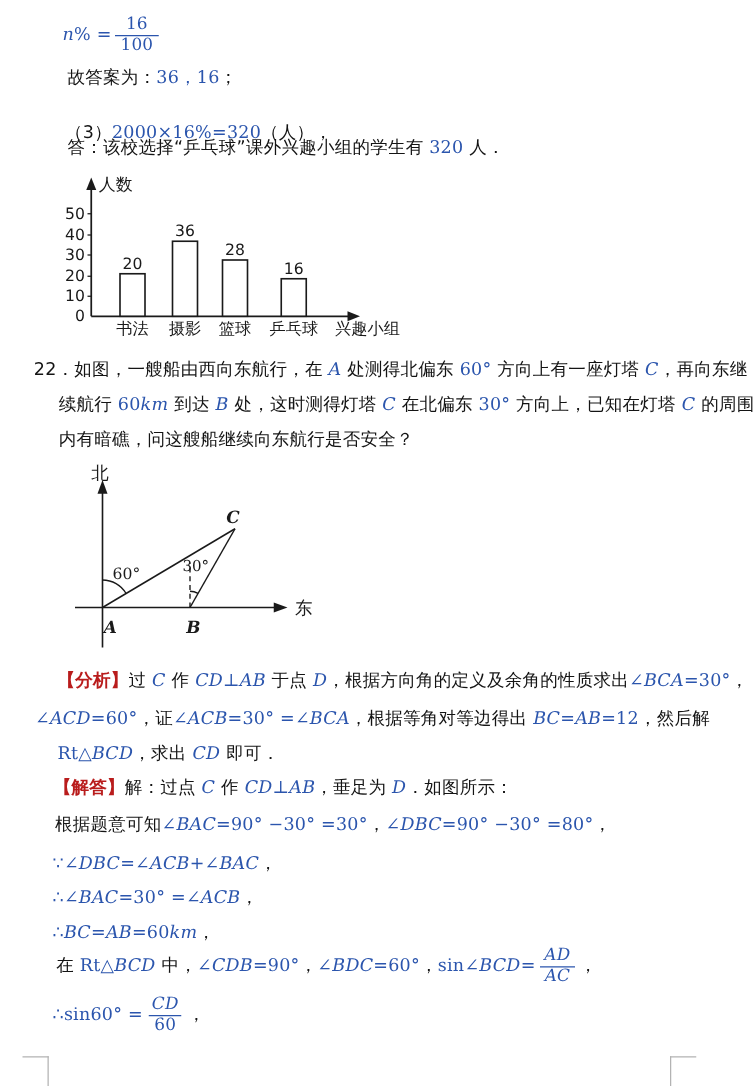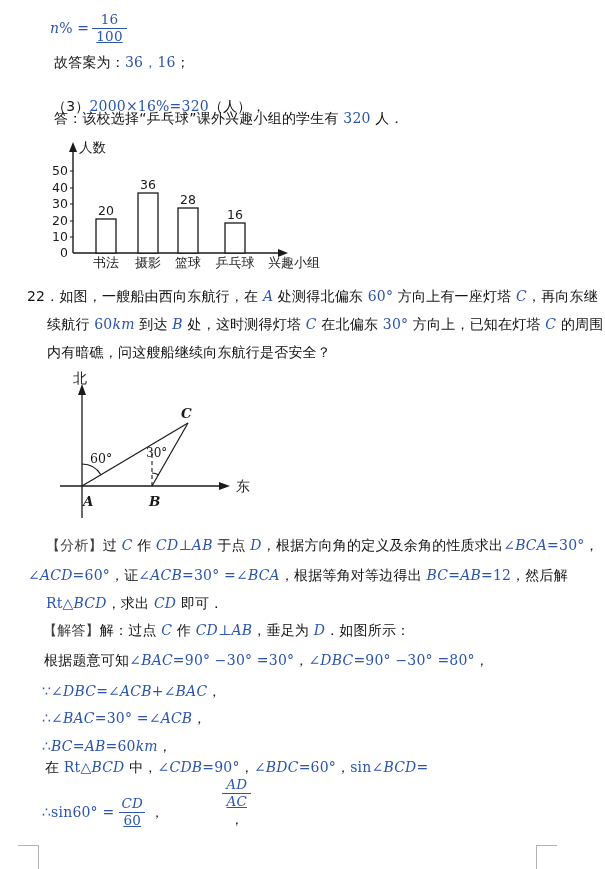--- a/index.html
+++ b/index.html
@@ -4,27 +4,27 @@
 <style>
   html,body{margin:0;padding:0;background:#fff;}
   .page{
     position:relative;width:605px;height:869px;background:#ffffff;overflow:hidden;
     font-family:"DejaVu Sans","Liberation Sans",sans-serif;font-size:14px;color:#141414;
   }
   .line{position:absolute;white-space:nowrap;line-height:20px;letter-spacing:0.2px;}
   .seg-cn{color:#141414;}
   .seg-mn{color:#2b55ad;font-family:"DejaVu Serif","Liberation Serif",serif;}
   .seg-mi{color:#2b55ad;font-family:"DejaVu Serif","Liberation Serif",serif;font-style:italic;}
-  .tag{color:#404040;font-weight:normal;}
+  .tag{color:#b91c1c;font-weight:bold;}
   .fline{display:flex;align-items:center;}
   .frac{display:inline-flex;flex-direction:column;align-items:center;vertical-align:middle;
         margin:0 3px;font-family:"DejaVu Serif","Liberation Serif",serif;color:#2b55ad;
         line-height:1.15;font-size:13.5px;}
   .frac .num{padding:0 4px;}
-  .frac .den{border-top:1.2px solid #2b55ad;padding:0 4px;text-decoration:underline;}
+  .frac .den{border-top:1.2px solid #2b55ad;padding:0 4px;}
   .mi2{font-style:italic;}
   svg text{fill:#1a1a1a;font-family:"DejaVu Sans","Liberation Sans",sans-serif;}
   svg .serif-i{font-family:"DejaVu Serif","Liberation Serif",serif;font-style:italic;}
   svg .serif{font-family:"DejaVu Serif","Liberation Serif",serif;}
   .corner{position:absolute;width:20px;height:23px;}
   .corner.bl{left:18px;top:845px;border-top:1px solid #b3b3b3;border-right:1px solid #b3b3b3;}
   .corner.br{left:536px;top:845px;border-top:1px solid #b3b3b3;border-left:1px solid #b3b3b3;}
 </style>
 </head>
 <body>
@@ -126,21 +126,21 @@
 
   <div class="line" style="top:620px;left:43px;">
     <span class="tag">【解答】</span><span><span class="seg-cn">解：过点 </span><span class="seg-mi">C</span><span class="seg-cn"> 作 </span><span class="seg-mi">CD</span><span class="seg-mn">⊥</span><span class="seg-mi">AB</span><span class="seg-cn">，垂足为 </span><span class="seg-mi">D</span><span class="seg-cn">．如图所示：</span></span>
   </div>
 
   <div class="line" style="top:650px;left:44px;"><span class="seg-cn">根据题意可知</span><span class="seg-mn">∠</span><span class="seg-mi">BAC</span><span class="seg-mn">=90° −30° =30°</span><span class="seg-cn">，</span><span class="seg-mn">∠</span><span class="seg-mi">DBC</span><span class="seg-mn">=90° −30° =80°</span><span class="seg-cn">，</span></div>
   <div class="line" style="top:681px;left:42px;"><span class="seg-mn">∵</span><span class="seg-mn">∠</span><span class="seg-mi">DBC</span><span class="seg-mn">=</span><span class="seg-mn">∠</span><span class="seg-mi">ACB</span><span class="seg-mn">+</span><span class="seg-mn">∠</span><span class="seg-mi">BAC</span><span class="seg-cn">，</span></div>
   <div class="line" style="top:708px;left:42px;"><span class="seg-mn">∴</span><span class="seg-mn">∠</span><span class="seg-mi">BAC</span><span class="seg-mn">=30° =</span><span class="seg-mn">∠</span><span class="seg-mi">ACB</span><span class="seg-cn">，</span></div>
   <div class="line" style="top:736px;left:42px;"><span class="seg-mn">∴</span><span class="seg-mi">BC</span><span class="seg-mn">=</span><span class="seg-mi">AB</span><span class="seg-mn">=60</span><span class="seg-mi">km</span><span class="seg-cn">，</span></div>
 
-  <div class="line fline" style="top:757px;left:45px;flex-direction:column;">
+  <div class="line fline" style="top:757px;left:45px;">
     <span><span class="seg-cn">在 </span><span class="seg-mn">Rt△</span><span class="seg-mi">BCD</span><span class="seg-cn"> 中，</span><span class="seg-mn">∠</span><span class="seg-mi">CDB</span><span class="seg-mn">=90°</span><span class="seg-cn">，</span><span class="seg-mn">∠</span><span class="seg-mi">BDC</span><span class="seg-mn">=60°</span><span class="seg-cn">，</span><span class="seg-mn">sin</span><span class="seg-mn">∠</span><span class="seg-mi">BCD</span><span class="seg-mn">=</span></span>
     <span class="frac">
       <span class="num mi2">AD</span>
       <span class="den mi2">AC</span>
     </span>
     <span><span class="seg-cn">，</span></span>
   </div>
 
   <div class="line fline" style="top:796px;left:42px;">
     <span><span class="seg-mn">∴</span><span class="seg-mn">sin60° = </span></span>

